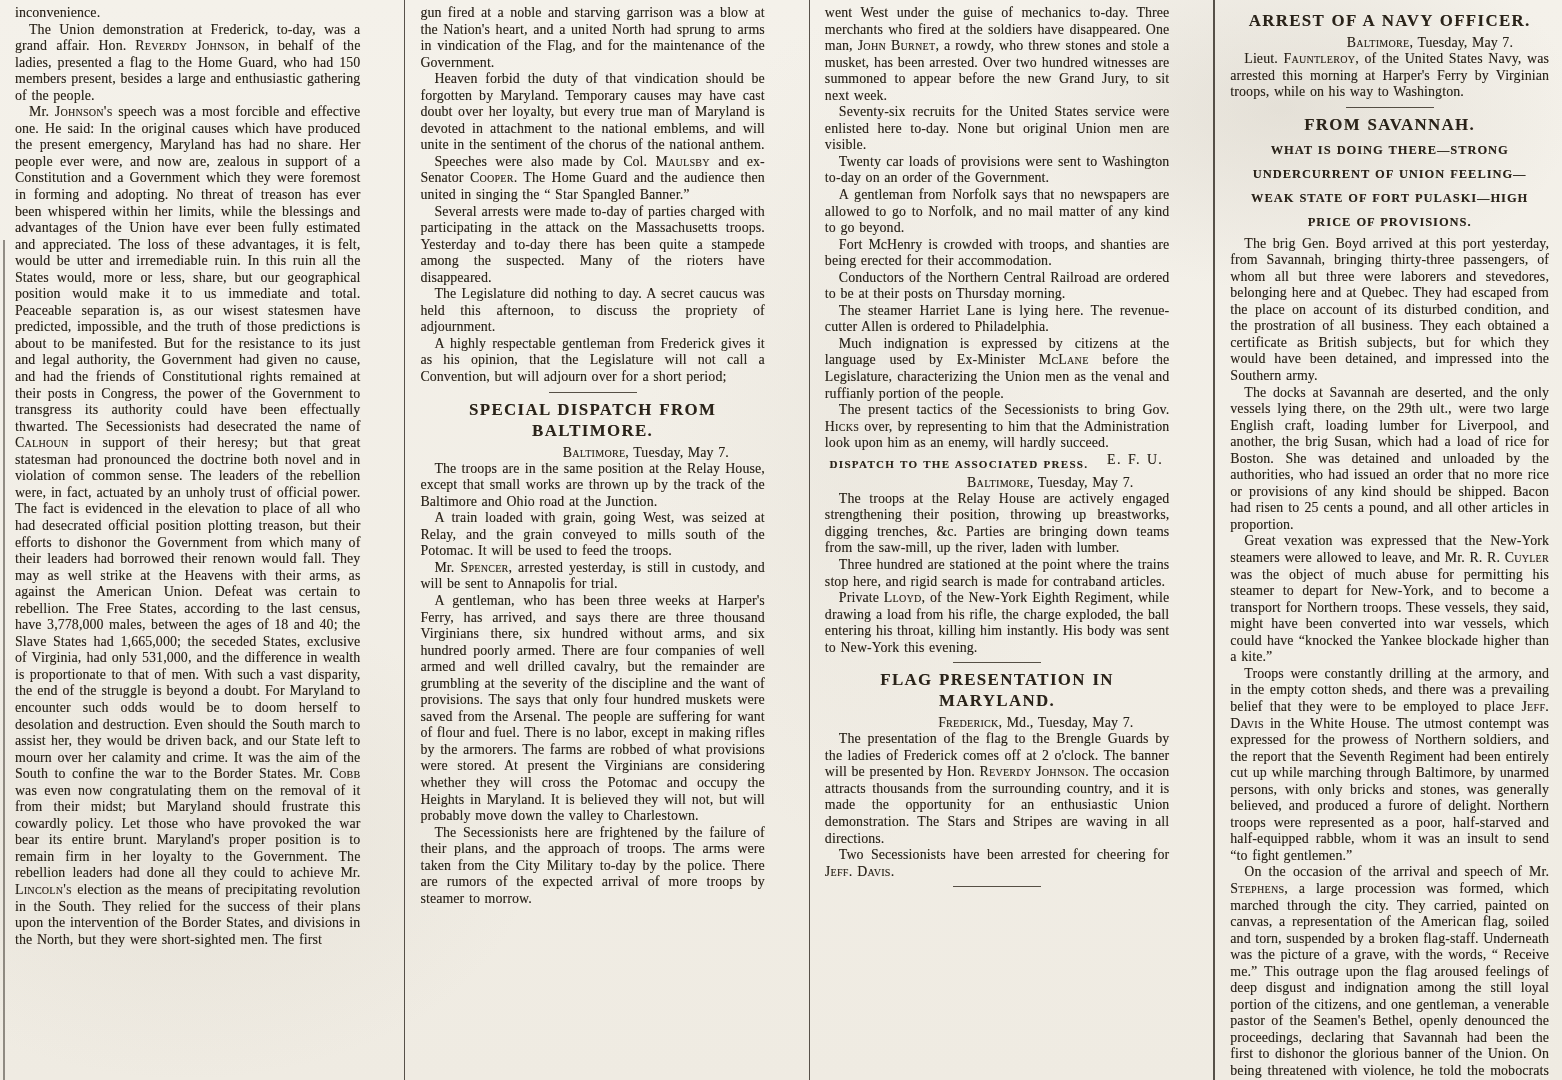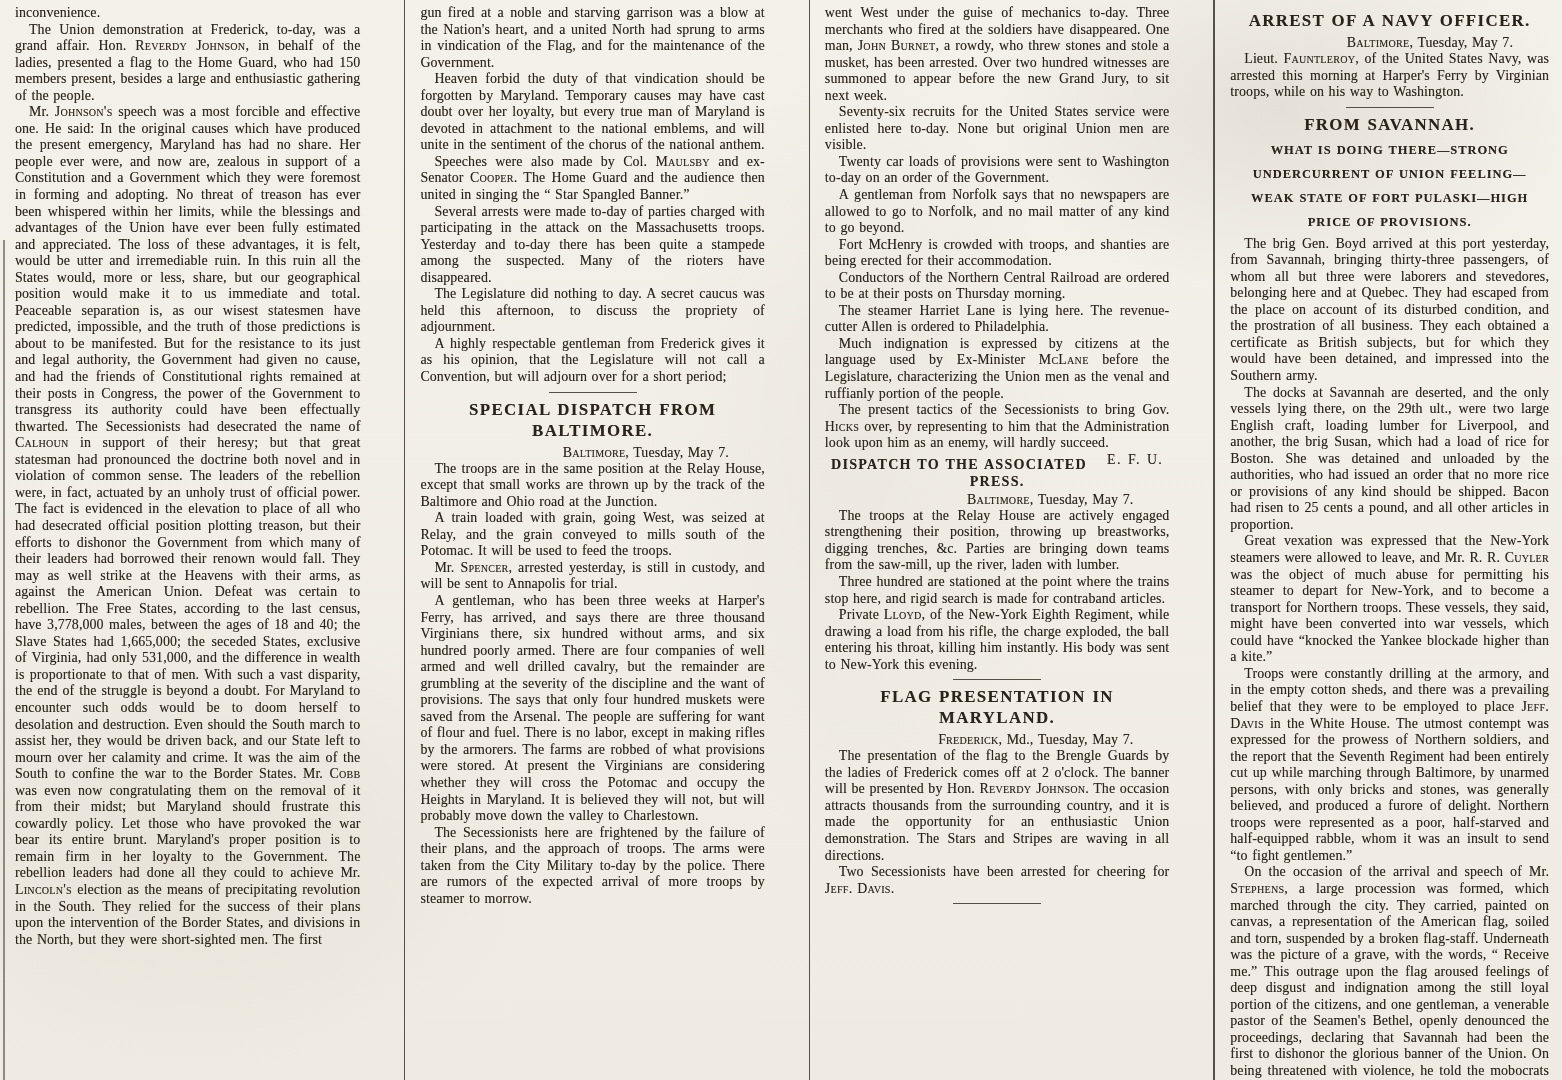--- a/index.html
+++ b/index.html
@@ -42,21 +42,21 @@
   p,h2,h3{margin:0;padding:0;}
   p.p{text-indent:14px;}
   p.cont{text-indent:0;}
   .sc{font-variant:small-caps;letter-spacing:.3px;}
   .i{}
   h2.headline{
     text-align:center;font-weight:bold;font-size:16.8px;line-height:21px;
     letter-spacing:1.4px;margin:5px 0 3px;text-indent:0;
   }
   h3.subheadline{
-    text-align:center;font-weight:bold;font-size:14px;line-height:17px;
+    text-align:center;font-weight:bold;font-size:11px;line-height:17px;
     letter-spacing:1.3px;margin:4px 0 1px;text-indent:0;
   }
   p.dateline{
     text-indent:0;text-align:right;padding-right:36px;line-height:17px;
   }
   p.deck{
     text-indent:0;text-align:center;font-weight:bold;
     font-size:12.4px;line-height:24px;letter-spacing:1px;
     margin:2px 4px 2px;
   }

